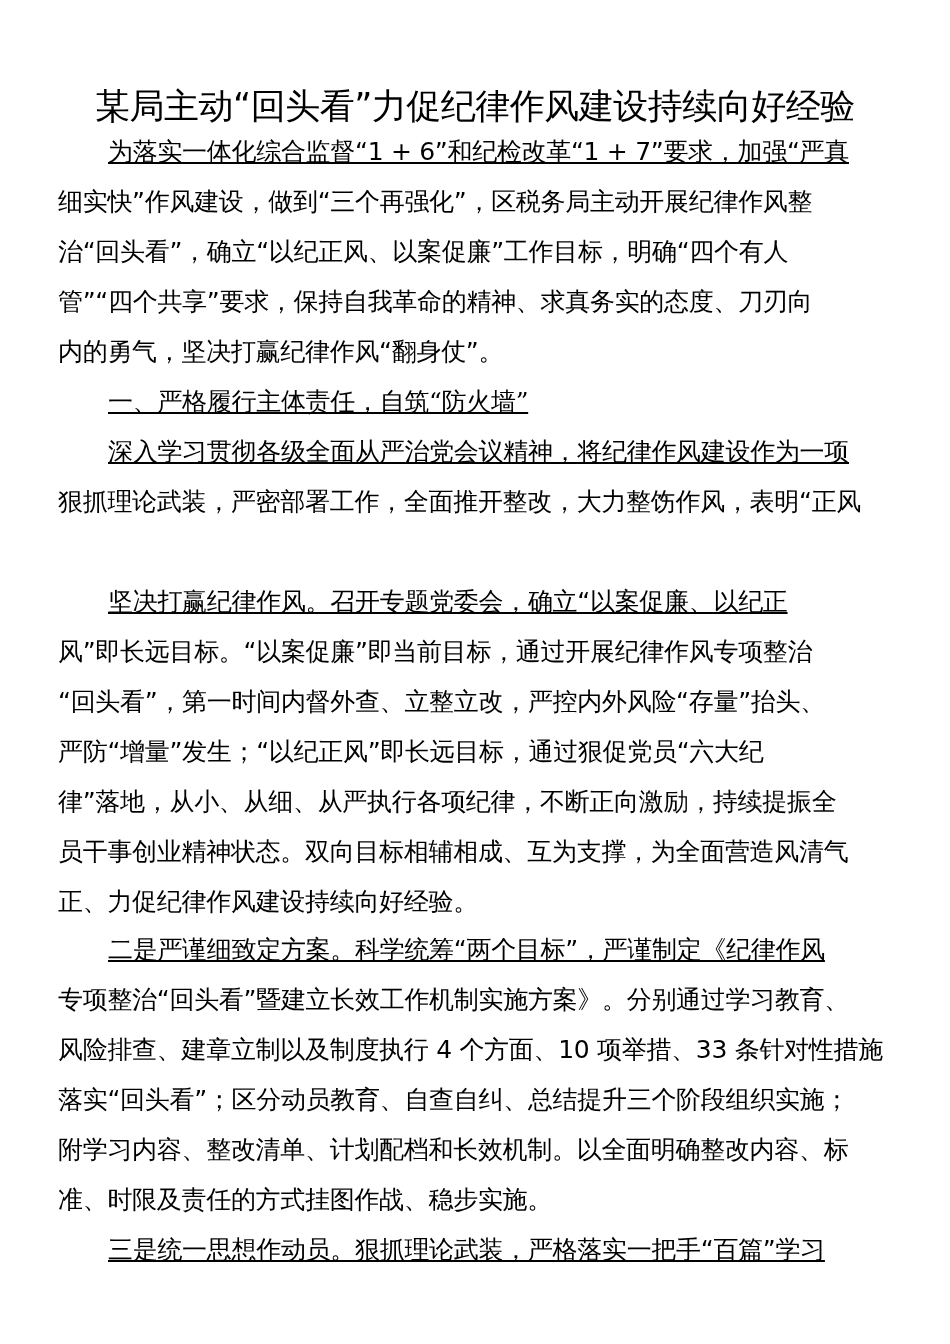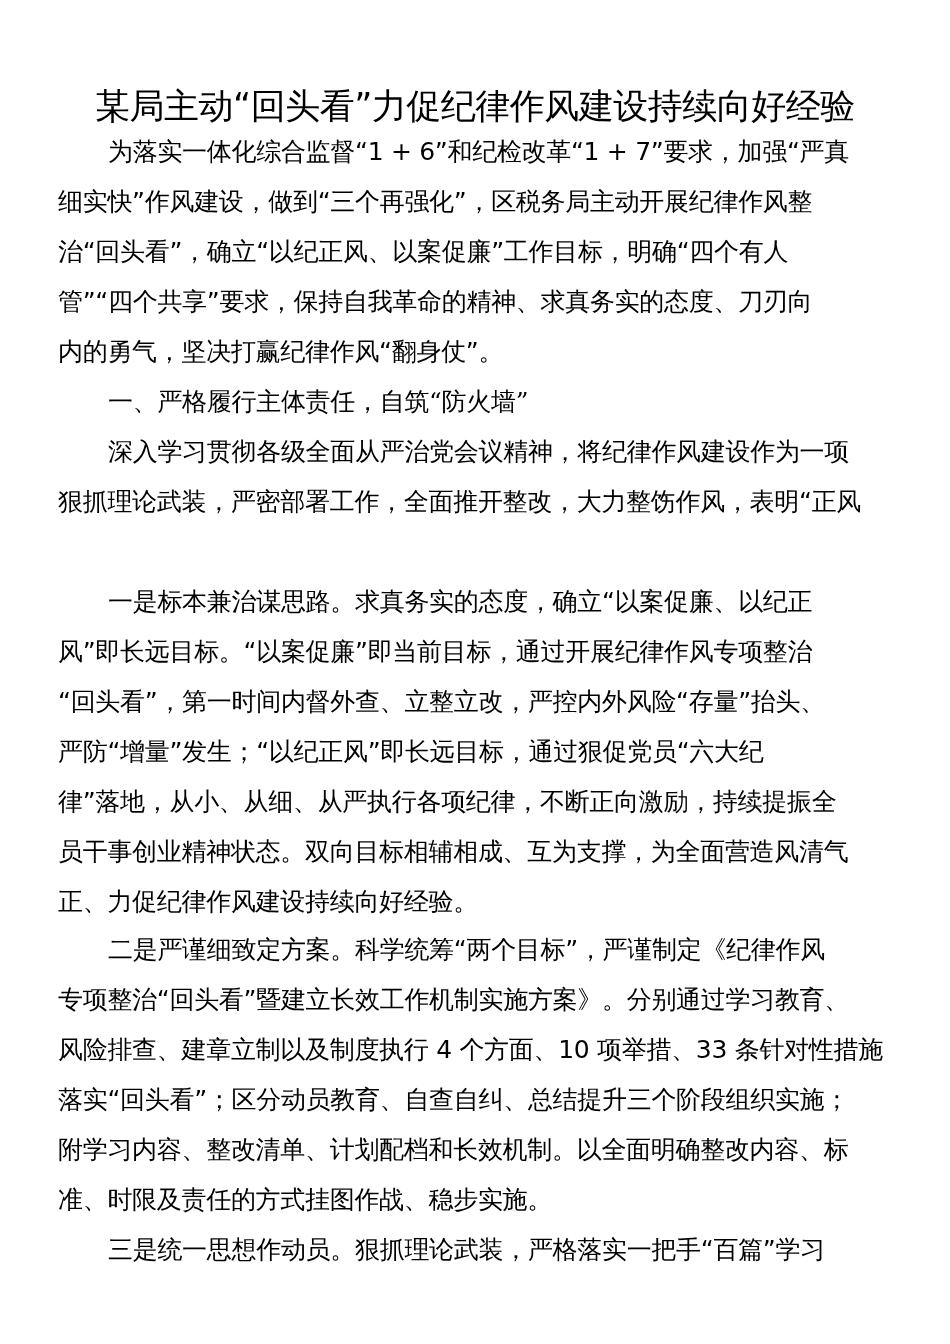--- a/index.html
+++ b/index.html
@@ -41,20 +41,21 @@
       width: 830px;
       height: 50px;
       font-size: 25px;
       line-height: 50px;
       white-space: nowrap;
       overflow: visible;
       letter-spacing: -0.3px;
     }
     .indent {
       left: 108px;
+      text-decoration: underline;
     }
     .heading-line {
       font-family: "DejaVu Serif", "Liberation Serif", serif;
     }
   </style>
 </head>
 <body>
 
 <div class="page">
 
@@ -64,21 +65,21 @@
   <div class="line" style="top:162px">细实快”作风建设，做到“三个再强化”，区税务局主动开展纪律作风整</div>
   <div class="line" style="top:212px">治“回头看”，确立“以纪正风、以案促廉”工作目标，明确“四个有人</div>
   <div class="line" style="top:262px">管”“四个共享”要求，保持自我革命的精神、求真务实的态度、刀刃向</div>
   <div class="line" style="top:312px">内的勇气，坚决打赢纪律作风“翻身仗”。</div>
 
   <div class="line indent heading-line" style="top:362px">一、严格履行主体责任，自筑“防火墙”</div>
 
   <div class="line indent" style="top:412px">深入学习贯彻各级全面从严治党会议精神，将纪律作风建设作为一项</div>
   <div class="line" style="top:462px">狠抓理论武装，严密部署工作，全面推开整改，大力整饬作风，表明“正风</div>
 
-  <div class="line indent" style="top:562px">一是标本兼治谋思路。求真务实的态度，确立“以案促廉、以纪正</div>
+  <div class="line indent" style="top:562px">坚决打赢纪律作风。召开专题党委会，确立“以案促廉、以纪正</div>
   <div class="line" style="top:612px">风”即长远目标。“以案促廉”即当前目标，通过开展纪律作风专项整治</div>
   <div class="line" style="top:662px">“回头看”，第一时间内督外查、立整立改，严控内外风险“存量”抬头、</div>
   <div class="line" style="top:712px">严防“增量”发生；“以纪正风”即长远目标，通过狠促党员“六大纪</div>
   <div class="line" style="top:762px">律”落地，从小、从细、从严执行各项纪律，不断正向激励，持续提振全</div>
   <div class="line" style="top:812px">员干事创业精神状态。双向目标相辅相成、互为支撑，为全面营造风清气</div>
   <div class="line" style="top:862px">正、力促纪律作风建设持续向好经验。</div>
 
   <div class="line indent" style="top:910px">二是严谨细致定方案。科学统筹“两个目标”，严谨制定《纪律作风</div>
   <div class="line" style="top:960px">专项整治“回头看”暨建立长效工作机制实施方案》。分别通过学习教育、</div>
   <div class="line" style="top:1010px">风险排查、建章立制以及制度执行 4 个方面、10 项举措、33 条针对性措施</div>

